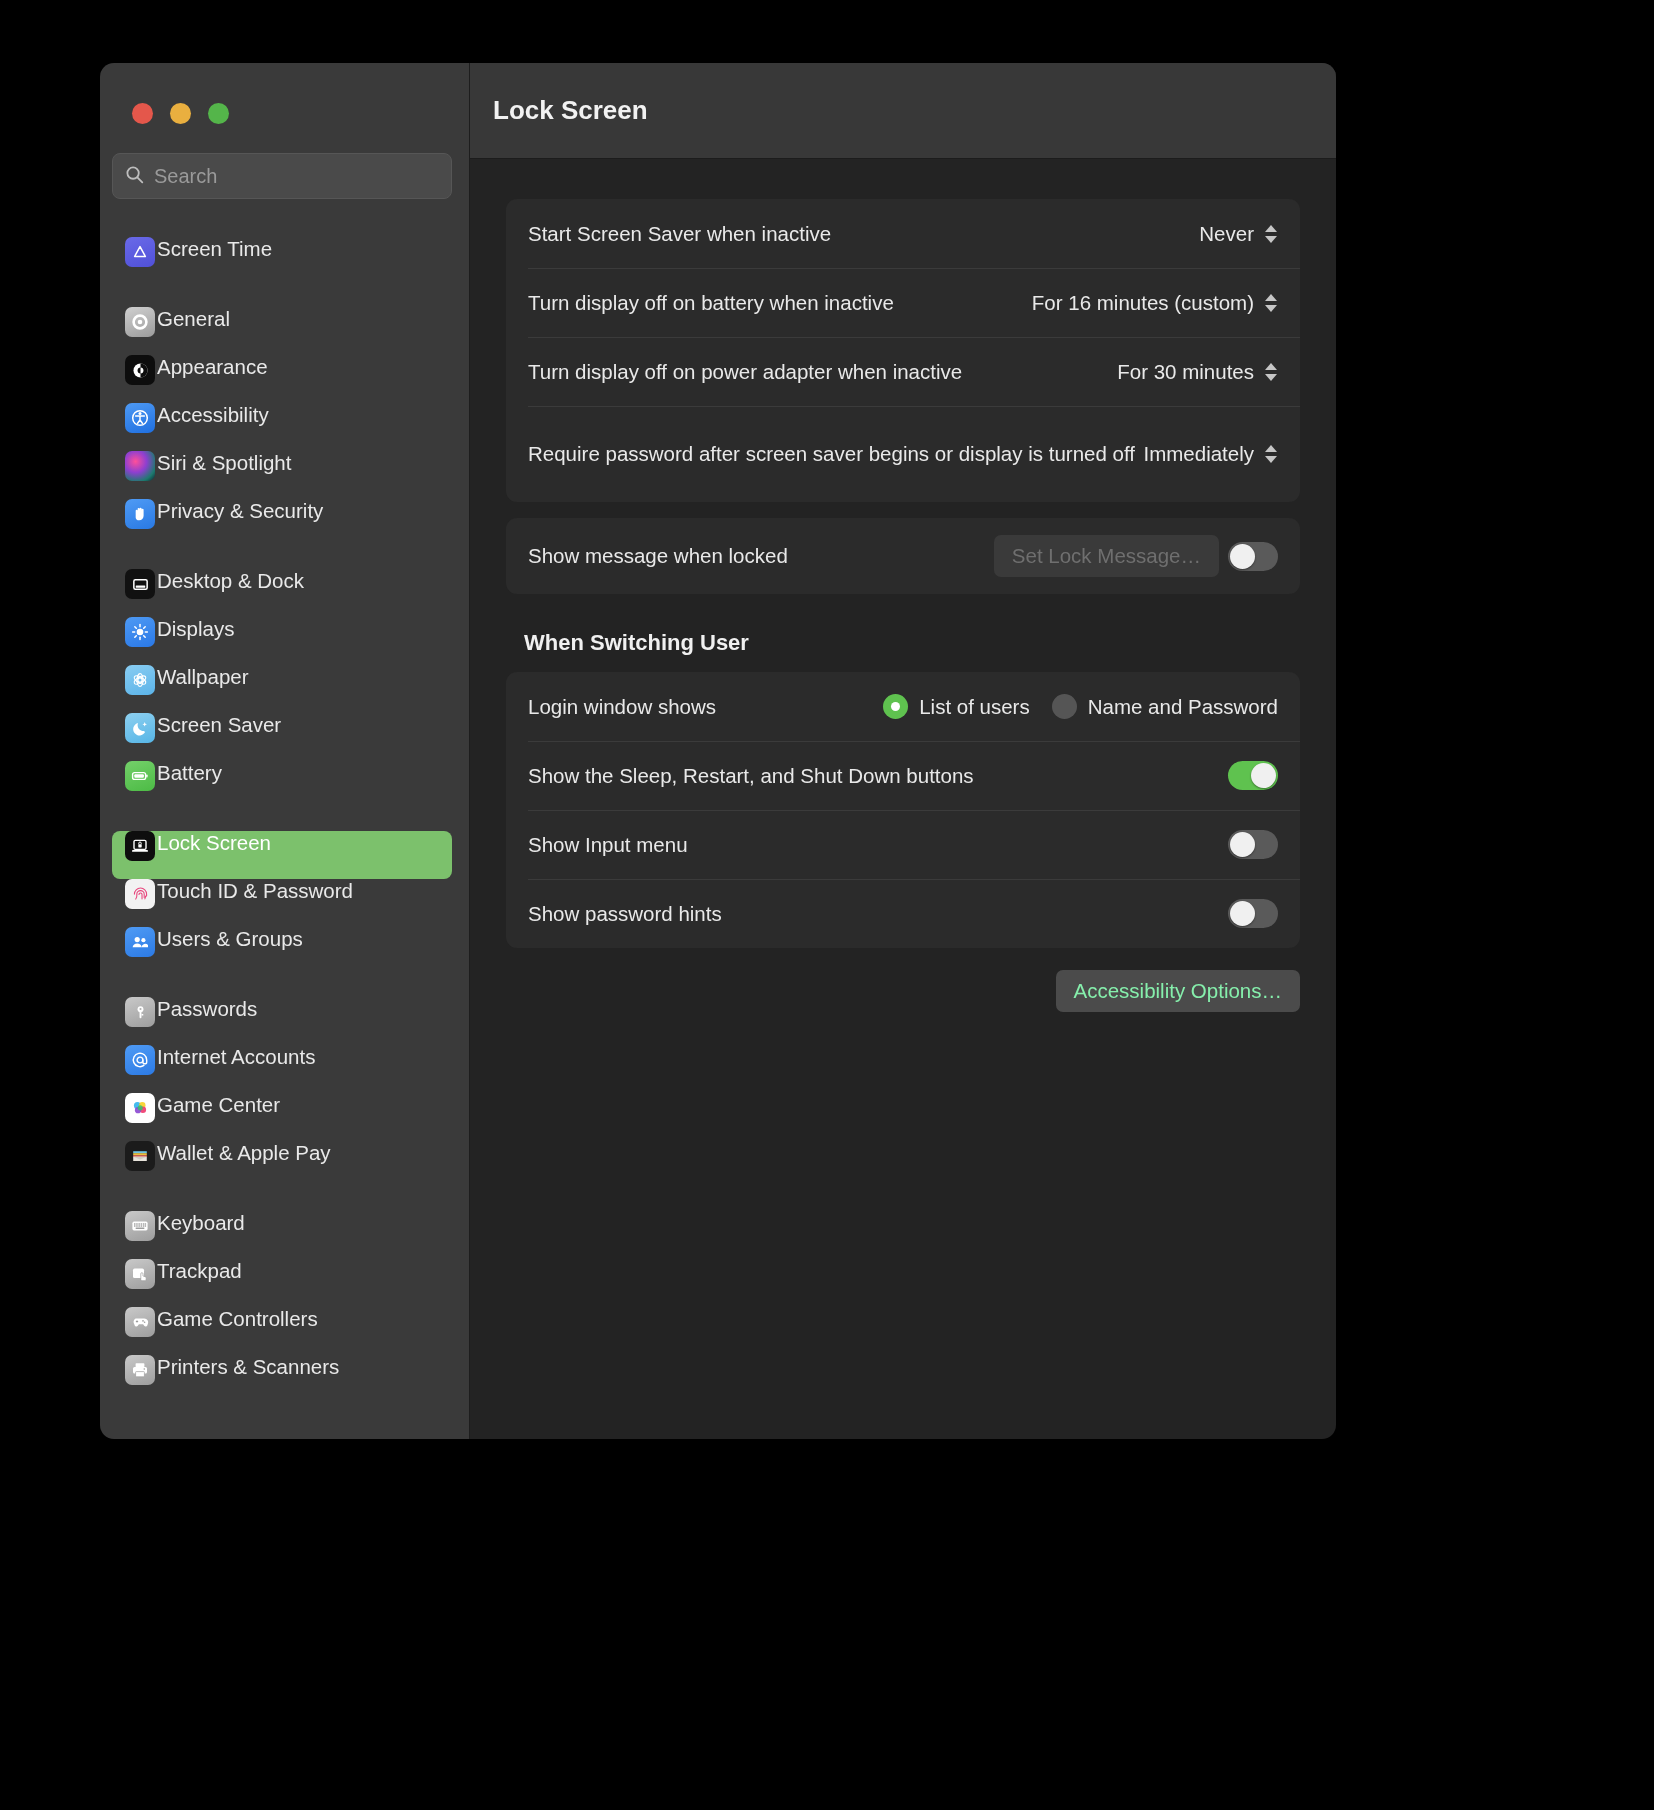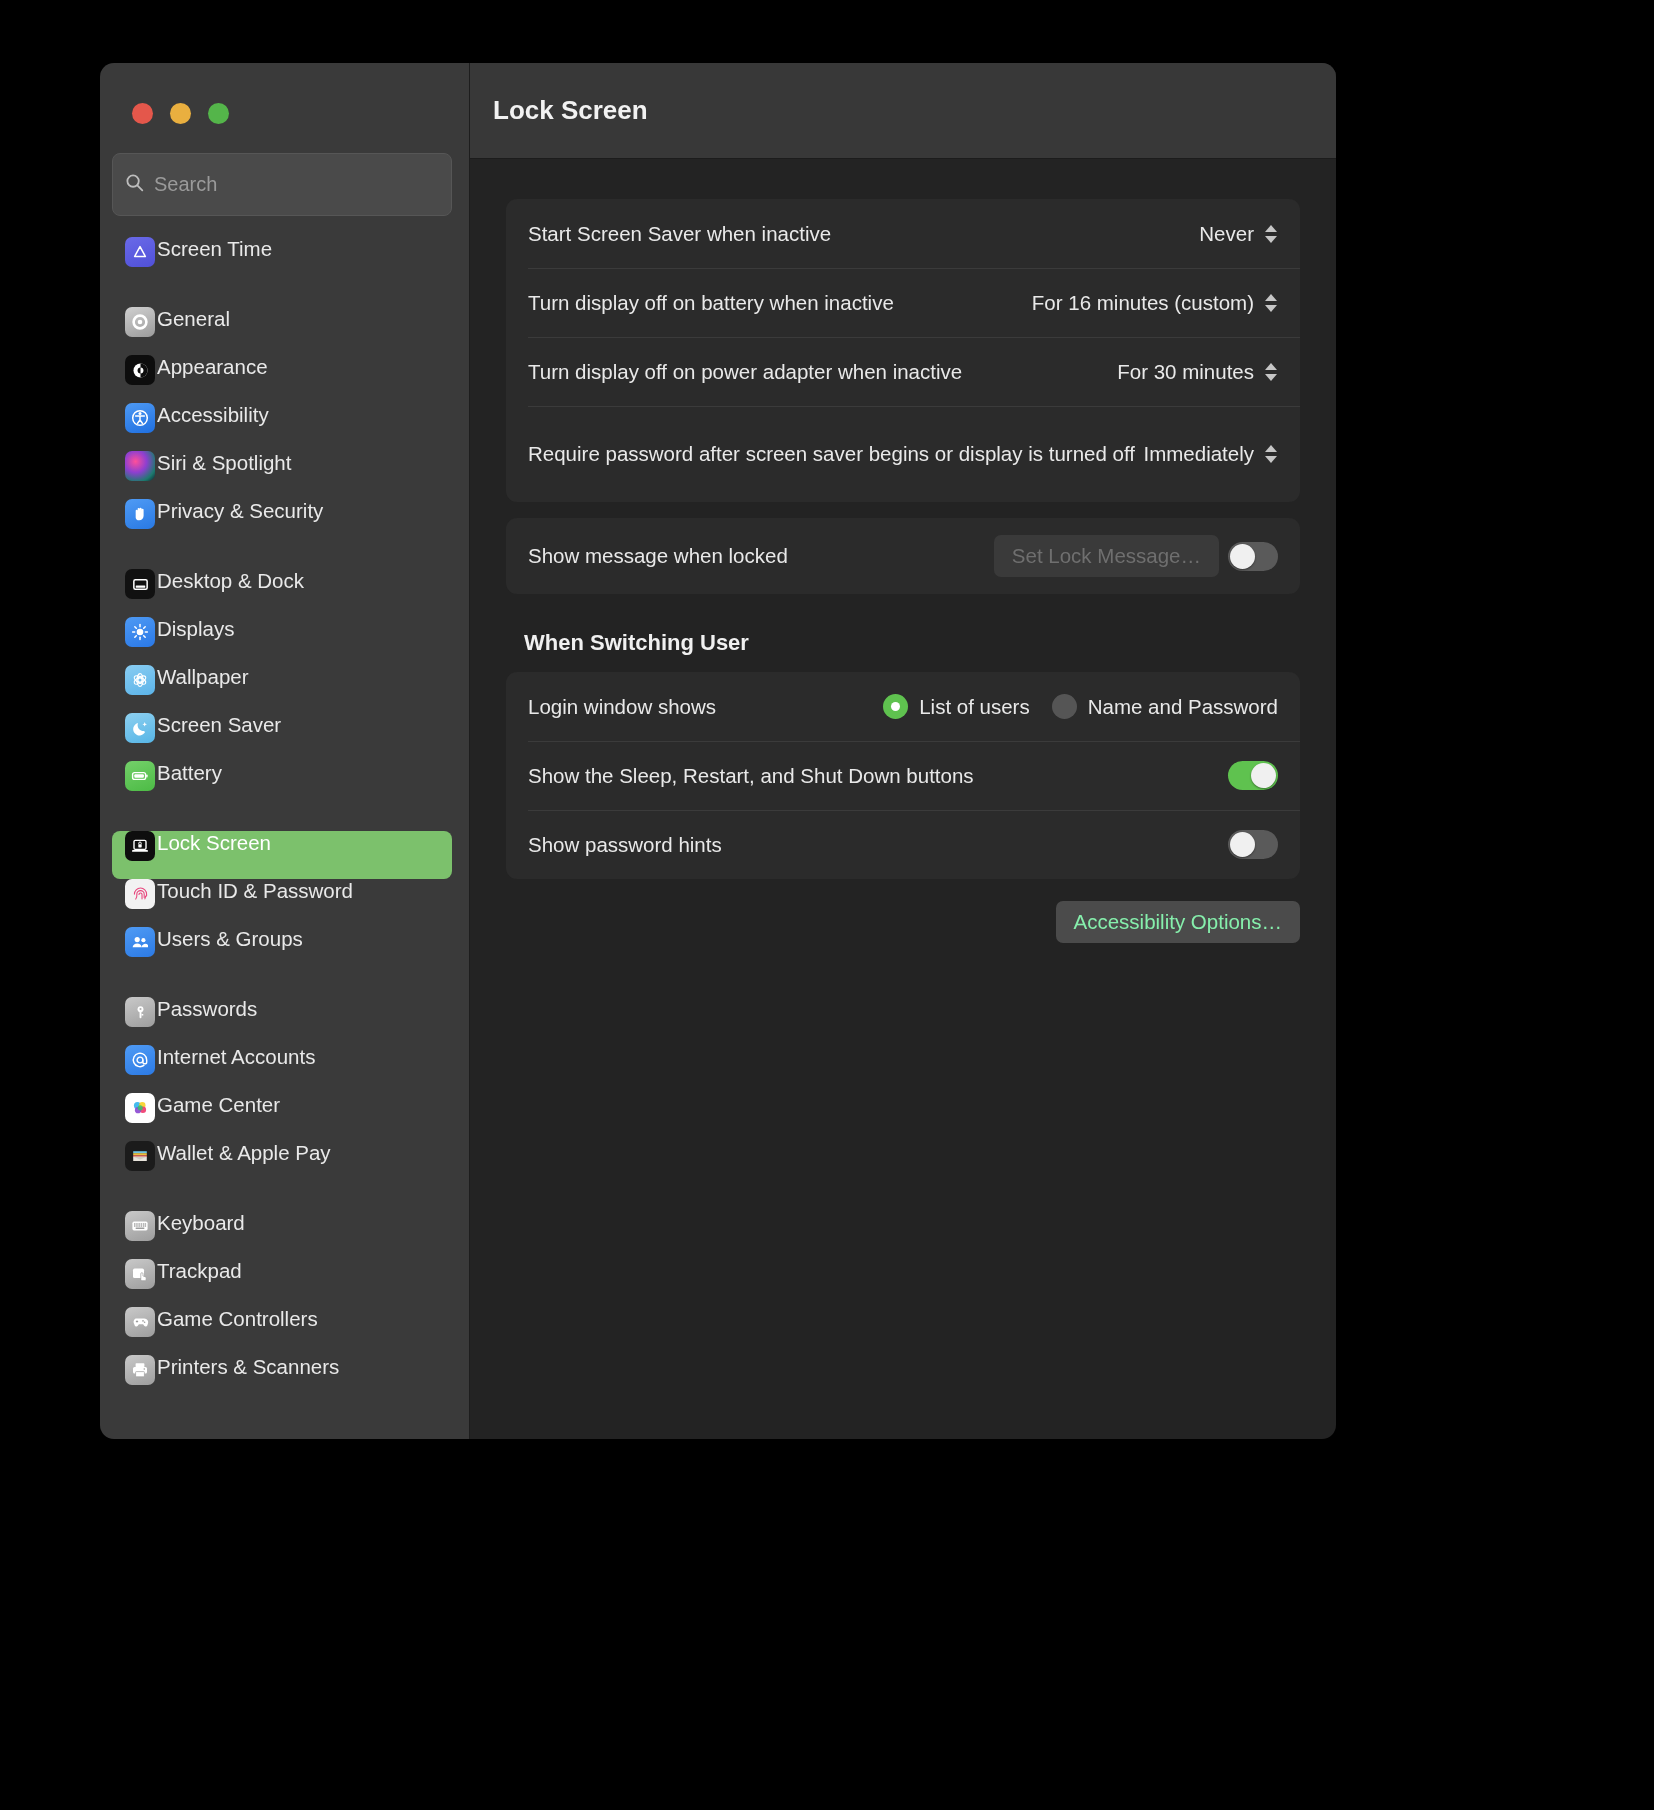--- a/index.html
+++ b/index.html
@@ -44,21 +44,21 @@
     border-radius: 50%;
   }
   .tl.red    { background: #e4574b; }
   .tl.yellow { background: #e9af3f; }
   .tl.green  { background: #54b54a; }
 
   #search-wrap {
     margin: 29px 17px 0 12px;
   }
   #search-box {
-    height: 63px;
+    height: 46px;
     background: #4a4a4a;
     border: 1px solid #565656;
     border-radius: 8px;
     display: flex;
     align-items: center;
     padding: 0 12px;
     gap: 10px;
   }
   #search-box svg { flex: none; }
   #search-input {
@@ -674,20 +674,26 @@
           </div>
         </div>
 
         <div class="row">
           <div class="row-label">Show the Sleep, Restart, and Shut Down buttons</div>
           <div class="toggle on">
             <div class="knob"></div>
           </div>
         </div>
 
+        <div class="row">
+          <div class="row-label">Show Input menu</div>
+          <div class="toggle">
+            <div class="knob"></div>
+          </div>
+        </div>
 
         <div class="row">
           <div class="row-label">Show password hints</div>
           <div class="toggle">
             <div class="knob"></div>
           </div>
         </div>
 
       </div>
 

